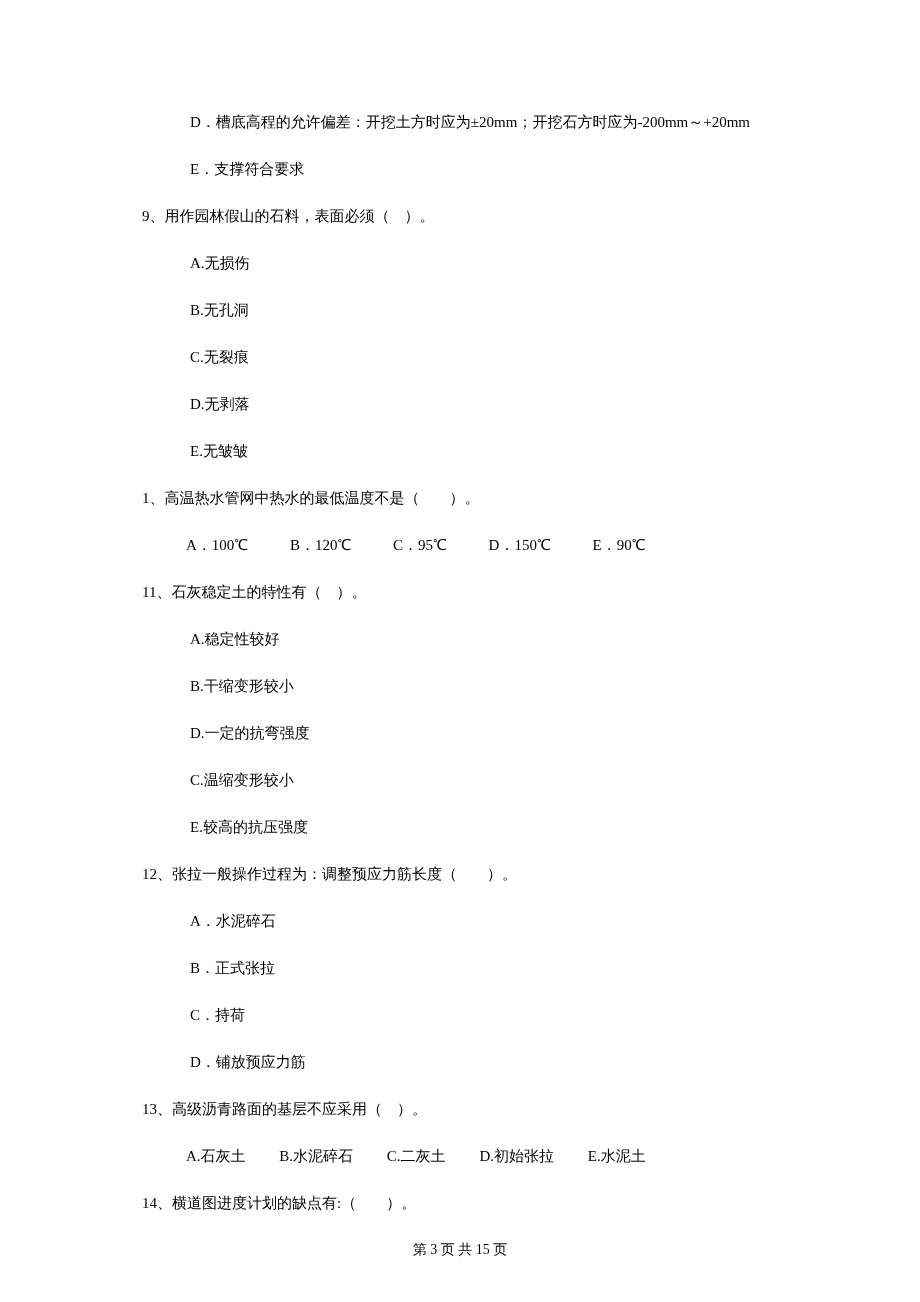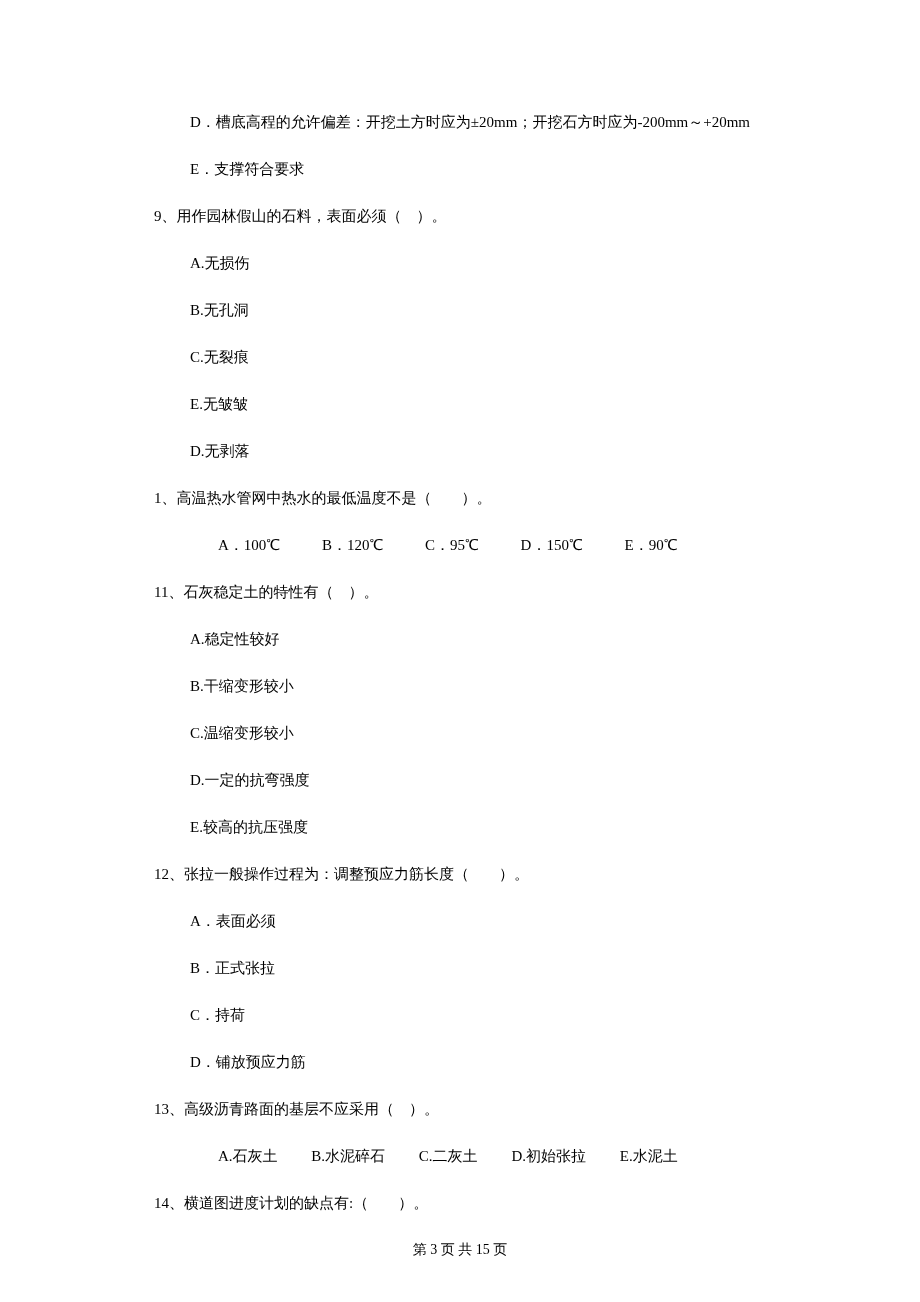--- a/index.html
+++ b/index.html
@@ -12,22 +12,22 @@
   .page {
     width: 920px;
     height: 1302px;
     position: relative;
     box-sizing: border-box;
     padding: 112px 130px 12px 130px;
     font-size: 15px;
     line-height: 1.4;
   }
   .indent-opt { margin-left: 60px; margin-bottom: 26px; }
-  .question { margin-left: 24px; margin-bottom: 26px; }
-  .inline-opts { margin-left: 88px; margin-bottom: 26px; }
+  .question { margin-left: 12px; margin-bottom: 26px; }
+  .inline-opts { margin-left: 56px; margin-bottom: 26px; }
   .inline-opts span { display: inline-block; margin-right: 38px; }
   .inline-opts-2 span { display: inline-block; margin-right: 30px; text-align: center; }
   .footer {
     position: absolute;
     bottom: 42px;
     left: 0;
     width: 100%;
     text-align: center;
     font-size: 14px;
   }
@@ -37,41 +37,41 @@
 
 <div class="page">
 
   <div class="indent-opt">D．槽底高程的允许偏差：开挖土方时应为±20mm；开挖石方时应为-200mm～+20mm</div>
   <div class="indent-opt">E．支撑符合要求</div>
 
   <div class="question">9、用作园林假山的石料，表面必须（　）。</div>
   <div class="indent-opt">A.无损伤</div>
   <div class="indent-opt">B.无孔洞</div>
   <div class="indent-opt">C.无裂痕</div>
+  <div class="indent-opt">D.无剥落</div>
   <div class="indent-opt">E.无皱皱</div>
-  <div class="indent-opt">D.无剥落</div>
 
   <div class="question">1、高温热水管网中热水的最低温度不是（　　）。</div>
   <div class="inline-opts">
     <span>A．100℃</span>
     <span>B．120℃</span>
     <span>C．95℃</span>
     <span>D．150℃</span>
     <span>E．90℃</span>
   </div>
 
   <div class="question">11、石灰稳定土的特性有（　）。</div>
   <div class="indent-opt">A.稳定性较好</div>
   <div class="indent-opt">B.干缩变形较小</div>
+  <div class="indent-opt">D.一定的抗弯强度</div>
   <div class="indent-opt">C.温缩变形较小</div>
-  <div class="indent-opt">D.一定的抗弯强度</div>
   <div class="indent-opt">E.较高的抗压强度</div>
 
   <div class="question">12、张拉一般操作过程为：调整预应力筋长度（　　）。</div>
-  <div class="indent-opt">A．表面必须</div>
+  <div class="indent-opt">A．水泥碎石</div>
   <div class="indent-opt">B．正式张拉</div>
   <div class="indent-opt">C．持荷</div>
   <div class="indent-opt">D．铺放预应力筋</div>
 
   <div class="question">13、高级沥青路面的基层不应采用（　）。</div>
   <div class="inline-opts inline-opts-2">
     <span>A.石灰土</span>
     <span>B.水泥碎石</span>
     <span>C.二灰土</span>
     <span>D.初始张拉</span>

